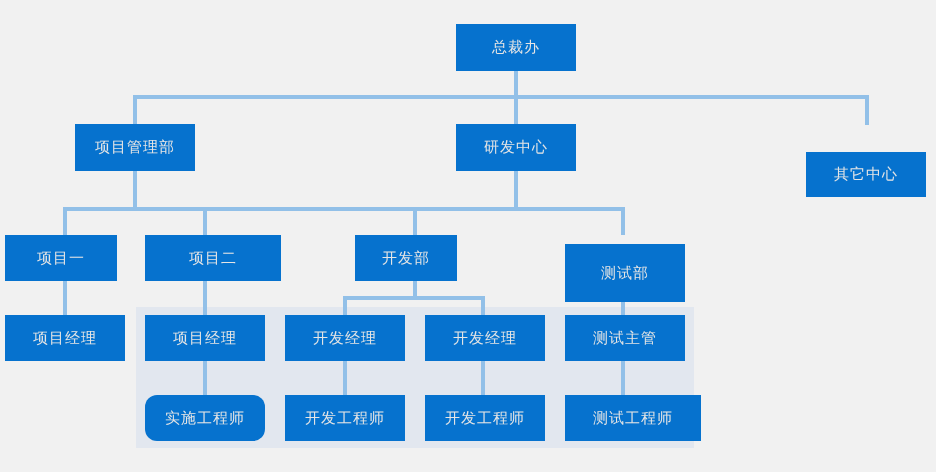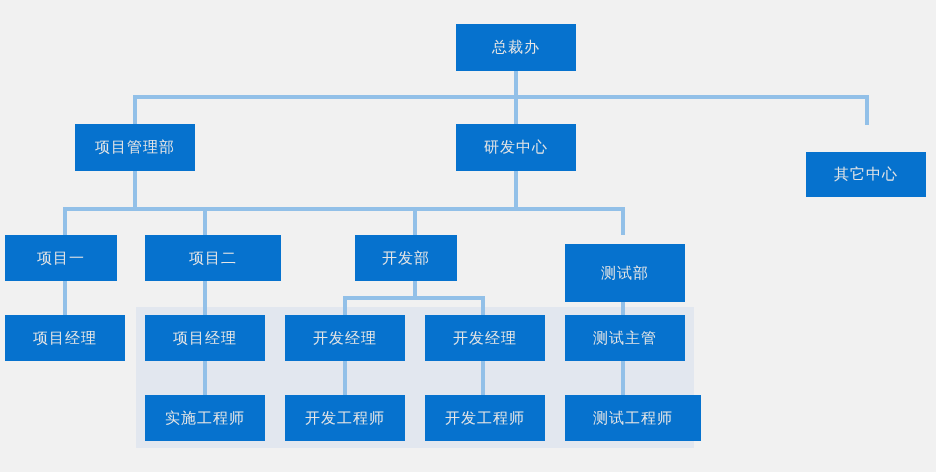--- a/index.html
+++ b/index.html
@@ -105,18 +105,18 @@
   <div class="node" style="left:145px; top:235px; width:136px; height:46px;">项目二</div>
   <div class="node" style="left:355px; top:235px; width:102px; height:46px;">开发部</div>
   <div class="node" style="left:565px; top:244px; width:120px; height:58px;">测试部</div>
 
   <div class="node" style="left:5px; top:315px; width:120px; height:46px;">项目经理</div>
   <div class="node" style="left:145px; top:315px; width:120px; height:46px;">项目经理</div>
   <div class="node" style="left:285px; top:315px; width:120px; height:46px;">开发经理</div>
   <div class="node" style="left:425px; top:315px; width:120px; height:46px;">开发经理</div>
   <div class="node" style="left:565px; top:315px; width:120px; height:46px;">测试主管</div>
 
-  <div class="node" style="left:145px; top:395px; width:120px; height:46px;">实施工程师</div>
+  <div class="node" style="left:145px; top:395px; width:120px; height:46px;border-radius:12px;">实施工程师</div>
   <div class="node" style="left:285px; top:395px; width:120px; height:46px;">开发工程师</div>
   <div class="node" style="left:425px; top:395px; width:120px; height:46px;">开发工程师</div>
   <div class="node" style="left:565px; top:395px; width:136px; height:46px;">测试工程师</div>
 
 </div>
 
 </body></html>

